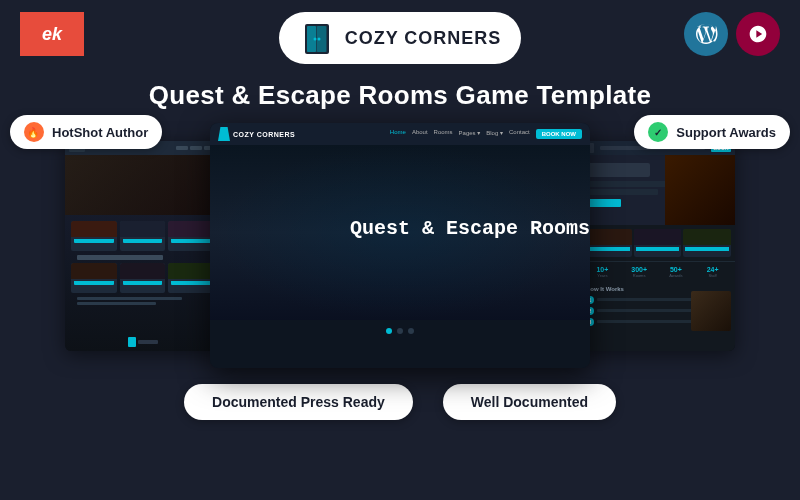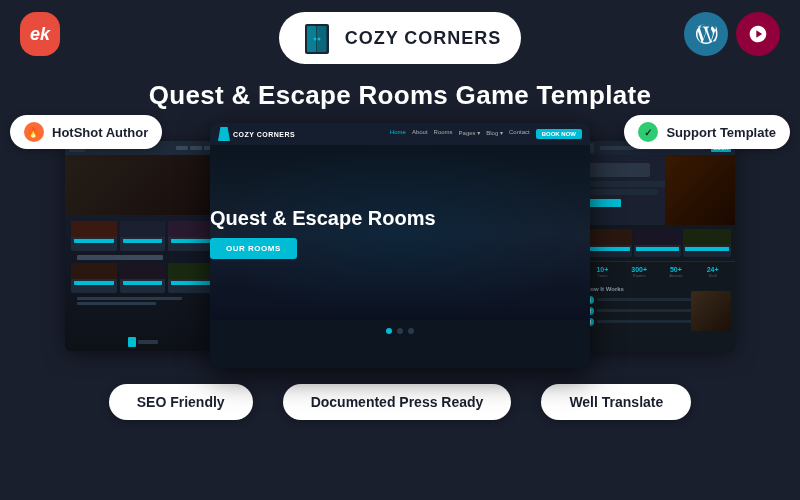--- a/index.html
+++ b/index.html
@@ -18,24 +18,24 @@
       align-items: center;
       justify-content: center;
       padding: 12px 20px;
       position: relative;
     }
 
     .logo-left {
       position: absolute;
       left: 20px;
       top: 12px;
-      width: 40px;
+      width: 64px;
       height: 44px;
       background: #e74c3c;
-      border-radius: 16px;
+      border-radius: 0;
       display: flex;
       align-items: center;
       justify-content: center;
     }
 
     .logo-left-text {
       color: white;
       font-weight: 900;
       font-size: 18px;
       font-style: italic;
@@ -379,25 +379,26 @@
       padding: 2px 6px;
       border-radius: 2px;
       font-weight: 700;
     }
 
     .center-hero {
       height: 175px;
       background: linear-gradient(180deg, #0a1520 0%, #152030 50%, #0a1020 100%);
       display: flex;
       flex-direction: column;
-      align-items: flex-start;
+      align-items: flex-end;
       justify-content: center;
       text-align: center;
       position: relative;
       overflow: hidden;
+      font-family: Liberation Mono, monospace;
     }
 
     .center-hero::before {
       content: '';
       position: absolute;
       inset: 0;
       background: radial-gradient(ellipse at center, rgba(0,50,80,0.3) 0%, transparent 70%);
     }
 
     .center-hero-title {
@@ -686,21 +687,21 @@
 
 <div class="main-content">
 
   <div class="badge-left">
     <div class="hotshot-icon">🔥</div>
     <span>HotShot Author</span>
   </div>
 
   <div class="badge-right">
     <div class="support-icon">✓</div>
-    <span>Support Template</span>
+    <span>Support Awards</span>
   </div>
 
   <div class="screenshots">
 
     <div class="screenshot-left">
       <div class="screenshot-left-inner">
         <div class="mini-nav">
           <div class="mini-nav-logo"></div>
           <div class="mini-nav-items">
             <div class="mini-nav-item"></div>
@@ -764,21 +765,20 @@
           <span class="center-nav-item">About</span>
           <span class="center-nav-item">Rooms</span>
           <span class="center-nav-item">Pages ▾</span>
           <span class="center-nav-item">Blog ▾</span>
           <span class="center-nav-item">Contact</span>
           <span class="center-nav-btn">BOOK NOW</span>
         </div>
       </div>
       <div class="center-hero">
         <div class="center-hero-title">Quest &amp; Escape Rooms</div>
-        <div class="center-hero-btn">OUR ROOMS</div>
       </div>
       <div class="center-dots">
         <div class="dot active"></div>
         <div class="dot"></div>
         <div class="dot"></div>
       </div>
     </div>
 
     <div class="screenshot-right">
       <div class="screenshot-right-inner" style="position:relative;">
@@ -843,16 +843,15 @@
             <div class="right-how-bar"></div>
           </div>
         </div>
         <div class="right-how-img"></div>
       </div>
     </div>
   </div>
 </div>
 
 <div class="bottom-badges">
-  <div class="bottom-badge">SEO Friendly</div>
   <div class="bottom-badge">Documented Press Ready</div>
-  <div class="bottom-badge">Well Translate</div>
+  <div class="bottom-badge">Well Documented</div>
 </div>
 
 </body></html>

